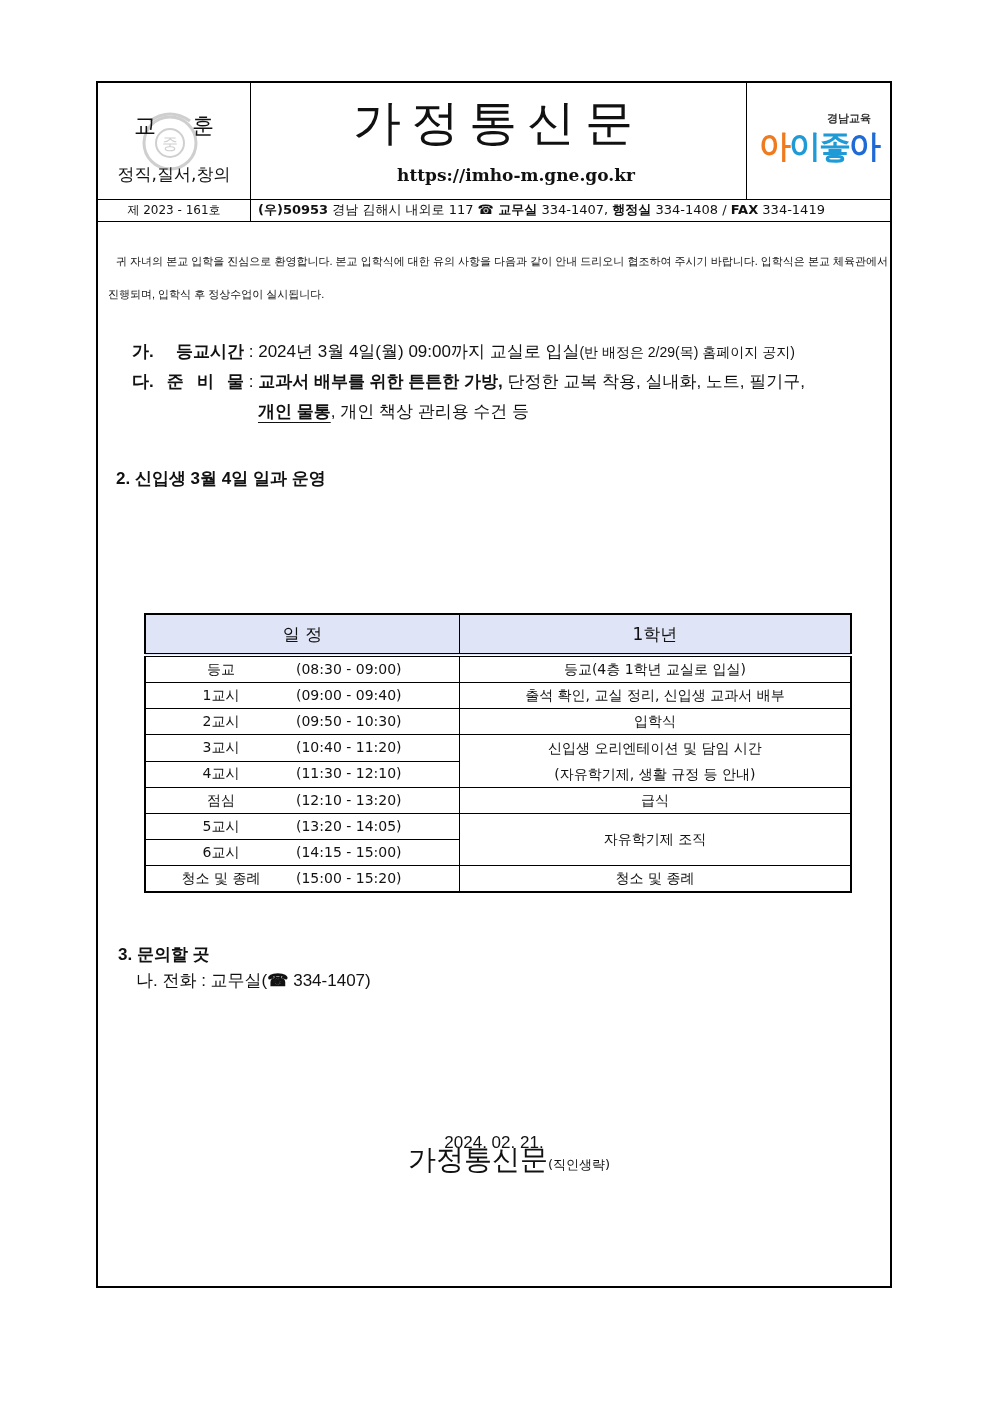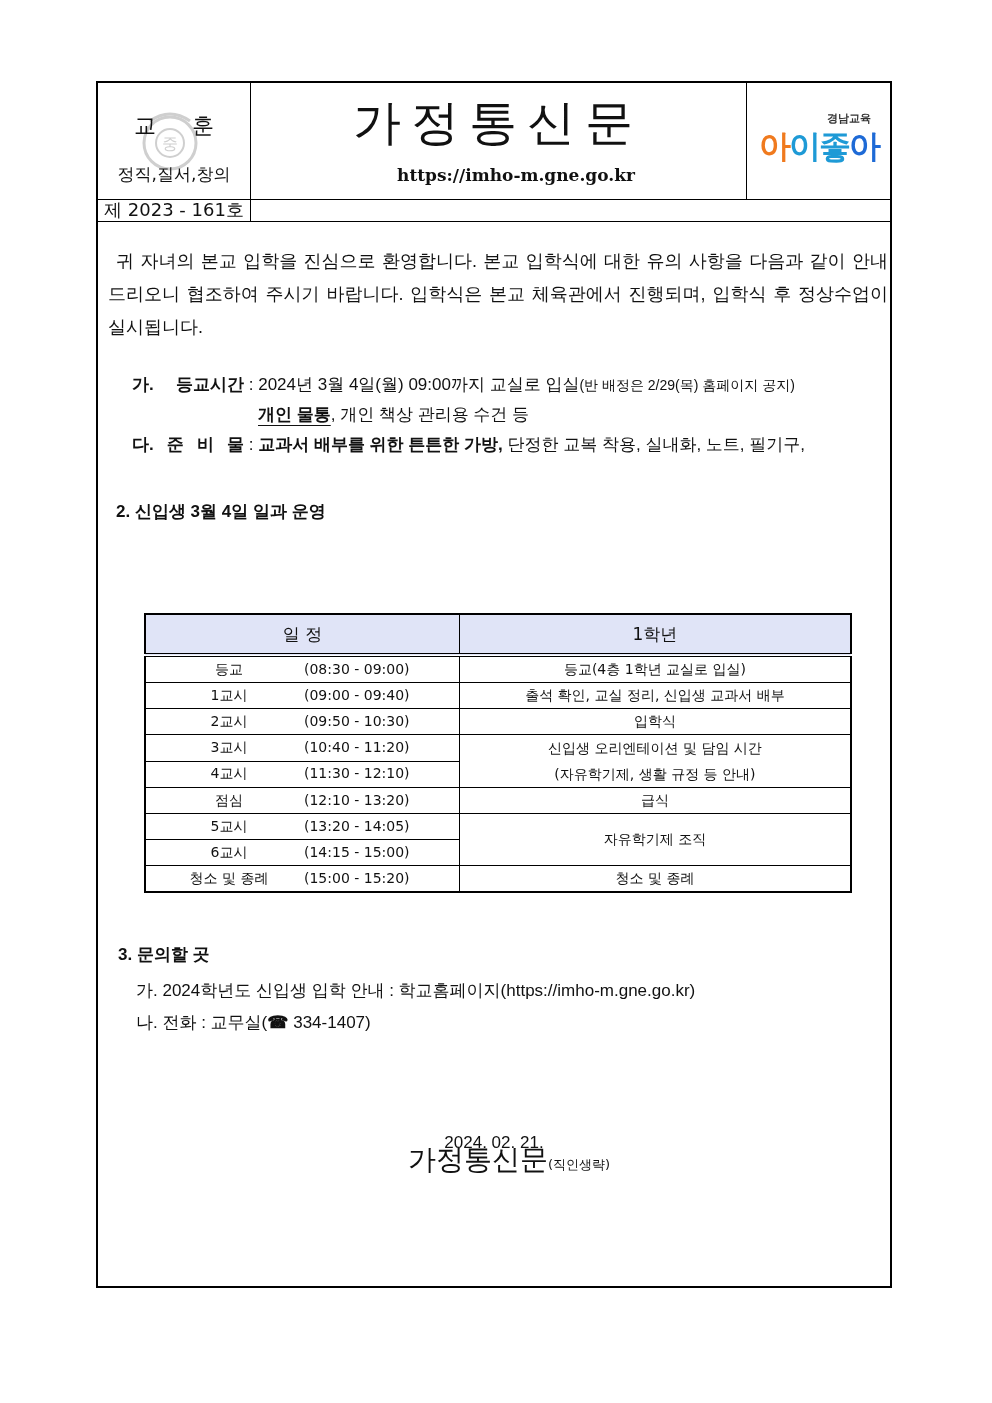--- a/index.html
+++ b/index.html
@@ -13,37 +13,37 @@
   .motto-title { position: absolute; left: 0; right: 0; top: 28px; text-align: center; font-size: 22px; letter-spacing: 36px; padding-left: 36px; z-index: 2; }
   .motto { position: absolute; left: 0; right: 0; top: 80px; text-align: center; font-size: 17px; z-index: 2; }
   .emblem { position: absolute; left: 42px; top: 24px; width: 60px; height: 66px; z-index: 1; opacity: .35; }
   .title { position: absolute; left: 0; right: 0; top: 8px; text-align: center; font-size: 48px; letter-spacing: 10px; font-weight: normal; }
   .url { position: absolute; left: 0; right: 0; top: 82px; text-align: center; font-family: "DejaVu Serif", serif; font-weight: bold; font-size: 17px; padding-left: 36px; }
   .logo { position: absolute; left: 8px; top: 24px; width: 130px; height: 70px; }
   .logo .sub { position: absolute; right: 14px; top: 4px; font-size: 11px; font-weight: bold; color: #333; }
   .logo .main { position: absolute; left: 4px; top: 18px; font-size: 32px; font-weight: bold; letter-spacing: -2px; }
   .logo .a { color: #f07a1e; } .logo .i { color: #1e9ad6; } .logo .j { color: #1e9ad6; } .logo .o { color: #1e6ad6; }
   .info { position: absolute; left: 0; top: 116px; width: 792px; height: 22px; border-bottom: 1px solid #000; font-size: 14px; }
-  .info-no { position: absolute; left: 0; top: 0; width: 152px; height: 22px; border-right: 1px solid #000; line-height: 22px; text-align: center; font-family: "DejaVu Sans", sans-serif; font-size: 18px; }
+  .info-no { position: absolute; left: 0; top: 0; width: 152px; height: 22px; border-right: 1px solid #000; line-height: 22px; text-align: center; font-family: "DejaVu Sans", sans-serif; font-size: 12px; }
   .info-addr { position: absolute; left: 160px; top: 0; line-height: 22px; font-size: 13px; white-space: nowrap; }
   .info-addr b { font-weight: bold; }
   
   .content { position: absolute; left: 10px; top: 162px; width: 780px; font-family: "Liberation Sans", sans-serif; }
-  .intro { font-size: 18px; line-height: 33px; text-align: justify; margin: 0; text-indent: 8px; }
+  .intro { font-size: 11px; line-height: 33px; text-align: justify; margin: 0; text-indent: 8px; }
   .sec-title { font-weight: bold; font-size: 17px; margin: 0; }
   .row { font-size: 17px; line-height: 30px; white-space: nowrap; }
   .row .lbl { font-weight: bold; display: inline-block; width: 112px; text-align: justify; text-align-last: justify; }
   .row .small { font-size: 14px; }
   .u { text-decoration: underline; font-weight: bold; text-underline-offset: 5px; }
   
   .sched { position: absolute; left: 46px; top: 530px; width: 708px; border-collapse: collapse; font-family: "DejaVu Sans", sans-serif; font-size: 14px; }
   .sched { border: 2px solid #000; }
   .sched th { background: #e0e4f7; height: 36px; font-weight: normal; font-size: 17px; border-left: 1px solid #000; border-bottom: 4px double #000; }
   .sched td { height: 25px; border: 1px solid #000; text-align: center; padding: 0; }
-  .sched td.per { text-align: left; padding-left: 8px; }
+  .sched td.per { text-align: left; }
   .per .n { display: inline-block; width: 150px; text-align: center; }
   .per .t { display: inline-block; }
   .sign-date { position: absolute; left: 0; right: 0; top: 1050px; text-align: center; font-family: "Liberation Sans", sans-serif; font-size: 17px; }
   .signer { position: absolute; left: 310px; top: 1058px; font-size: 28px; font-family: "DejaVu Sans", sans-serif; }
   .signer .small { font-size: 13px; }
 </style>
 </head>
 <body>
 
 <div class="page">
@@ -65,35 +65,36 @@
     <div class="hdr-right">
       <div class="logo">
         <span class="sub">경남교육</span>
         <span class="main"><span class="a">아</span><span class="i">이</span><span class="j">좋</span><span class="o">아</span></span>
       </div>
     </div>
   </div>
 
   <div class="info">
     <div class="info-no">제 2023 - 161호</div>
+    <div class="info-addr"><b>(우)50953</b><span> 경남 김해시 내외로 117  </span><b>☎</b><b> 교무실</b><span> 334-1407, </span><b>행정실</b><span> 334-1408 / </span><b>FAX</b><span> 334-1419</span></div>
   </div>
 
   <div class="content">
     <p class="intro">귀 자녀의 본교 입학을 진심으로 환영합니다. 본교 입학식에 대한 유의 사항을 다음과 같이 안내 드리오니 협조하여 주시기 바랍니다. 입학식은 본교 체육관에서 진행되며, 입학식 후 정상수업이 실시됩니다.</p>
 
     <div style="height:22px"></div>
     <div style="height:4px"></div>
     <div class="row" style="margin-left:24px">
       <span class="lbl">가. 등교시간</span><span> : </span><span>2024년 3월 4일(월) 09:00까지 교실로 입실</span><span class="small">(반 배정은 2/29(목) 홈페이지 공지)</span>
     </div>
+    <div class="row" style="margin-left:24px">
+      <span class="lbl">다. 준 비 물</span><span> : </span><b>교과서 배부를 위한 튼튼한 가방,</b><span> 단정한 교복 착용, 실내화, 노트, 필기구,</span>
+    </div>
     <div class="row" style="margin-left:150px">
       <span class="u">개인 물통</span><span>, 개인 책상 관리용 수건 등</span>
-    </div>
-    <div class="row" style="margin-left:24px">
-      <span class="lbl">다. 준 비 물</span><span> : </span><b>교과서 배부를 위한 튼튼한 가방,</b><span> 단정한 교복 착용, 실내화, 노트, 필기구,</span>
     </div>
 
     <div style="height:40px"></div>
     <p class="sec-title" style="margin-left:8px">2. 신입생 3월 4일 일과 운영</p>
   </div>
 
   <table class="sched">
     <colgroup>
         <col style="width:315px">
         <col style="width:393px">
@@ -138,19 +139,18 @@
     </tr>
     <tr>
       <td class="per"><span class="n">청소 및 종례</span><span class="t">(15:00 - 15:20)</span></td>
       <td>청소 및 종례</td>
     </tr>
   </tbody>
     </table>
 
   <div style="position:absolute; left:20px; top:860px; font-family:'Liberation Sans', sans-serif;">
     <p class="sec-title">3. 문의할 곳</p>
-    <div class="row" style="margin-left:18px; margin-top:8px; line-height:34px">가. 2024학년도 신입생 입학 안내 : 학교홈페이지(https://imho-m.gne.go.kr)</div>
     <div class="row" style="margin-left:18px; line-height:30px"><span>나. 전화 : 교무실(</span><b>☎</b><span> 334-1407)</span></div>
   </div>
 
   <div class="sign-date">2024. 02. 21.</div>
   <div class="signer"><span>가정통신문</span><span class="small">(직인생략)</span></div>
 </div>
 
 </body></html>

